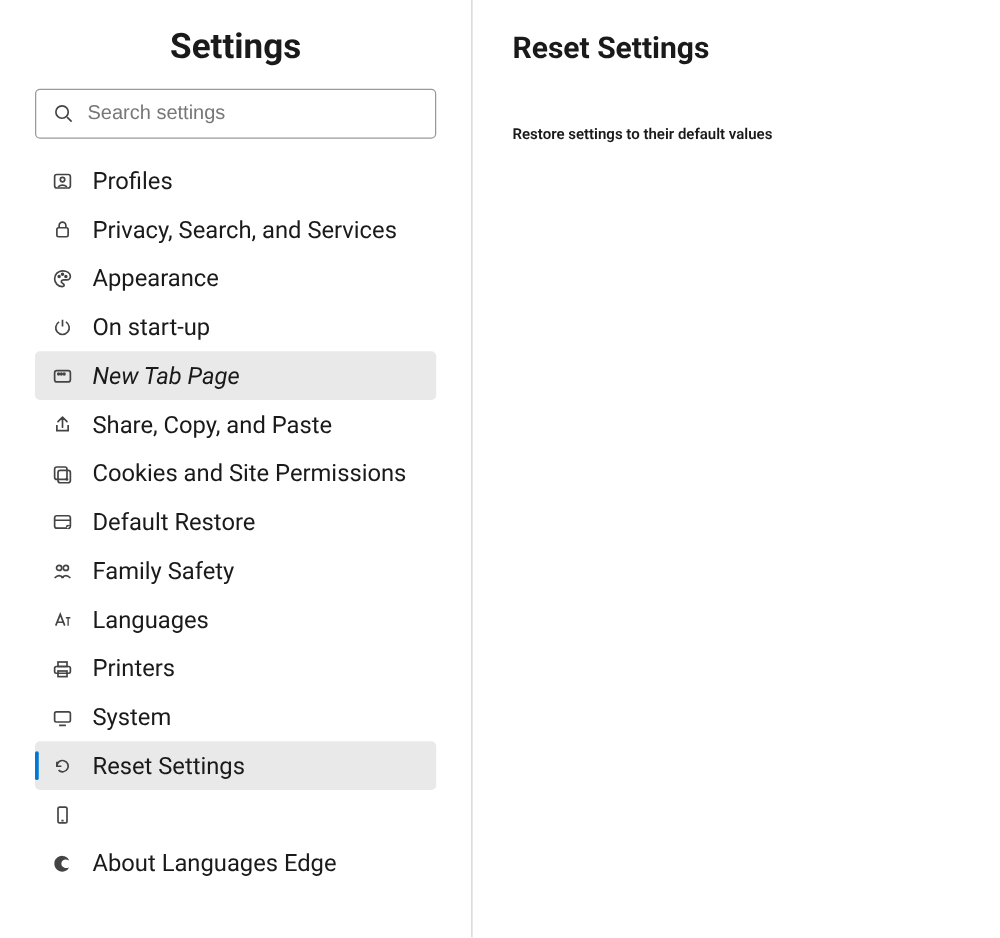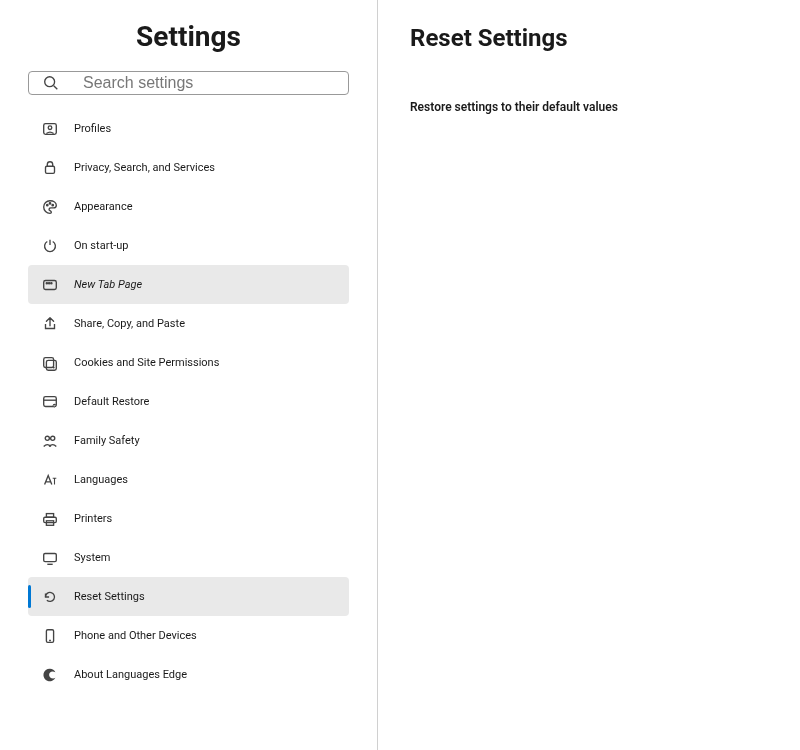--- a/index.html
+++ b/index.html
@@ -30,23 +30,23 @@
       text-align: center;
     }
     .search-wrapper {
       padding: 0 28px 14px 28px;
     }
     .search-box {
       display: flex;
       align-items: center;
       border: 1px solid #999;
       border-radius: 4px;
-      height: 24px;
+      height: 40px;
       padding: 0 12px;
-      gap: 22px;
+      gap: 9px;
     }
     .search-box input {
       border: none;
       outline: none;
       font-size: 16px;
       flex: 1;
       color: #333;
       background: transparent;
     }
     .search-box input::placeholder {
@@ -55,21 +55,21 @@
     .nav-list {
       list-style: none;
       padding: 0 28px 0 28px;
     }
     .nav-item {
       display: flex;
       align-items: center;
       height: 39px;
       padding: 0 12px;
       gap: 14px;
-      font-size: 11px;
+      font-size: 19px;
       color: #1a1a1a;
       cursor: pointer;
       border-radius: 4px;
       position: relative;
     }
     .nav-item.hover {
       background: #e9e9e9;
       font-style: italic;
     }
     .nav-item.active {
@@ -275,21 +275,20 @@
       <span>Reset Settings</span>
     </li>
 
     <li class="nav-item">
       <span class="nav-icon">
         <svg viewBox="0 0 20 20" width="18" height="18">
             <rect x="6" y="3" width="8" height="14" rx="1.5"></rect>
             <line x1="9" y1="15" x2="11" y2="15"></line>
           </svg>
       </span>
-      <span>Phone and Other Devices</span>
     </li>
 
     <li class="nav-item">
       <span class="nav-icon">
         <svg viewBox="0 0 20 20" width="18" height="18">
             <path d="M10 3 a7 7 0 1 0 6 10 c -3 2 -7 0 -7 -3 c 0 -3 3 -5 7 -3 a7 7 0 0 0 -6 -4 z" fill="#444" stroke="none"></path>
           </svg>
       </span>
       <span>About Languages Edge</span>
     </li>

